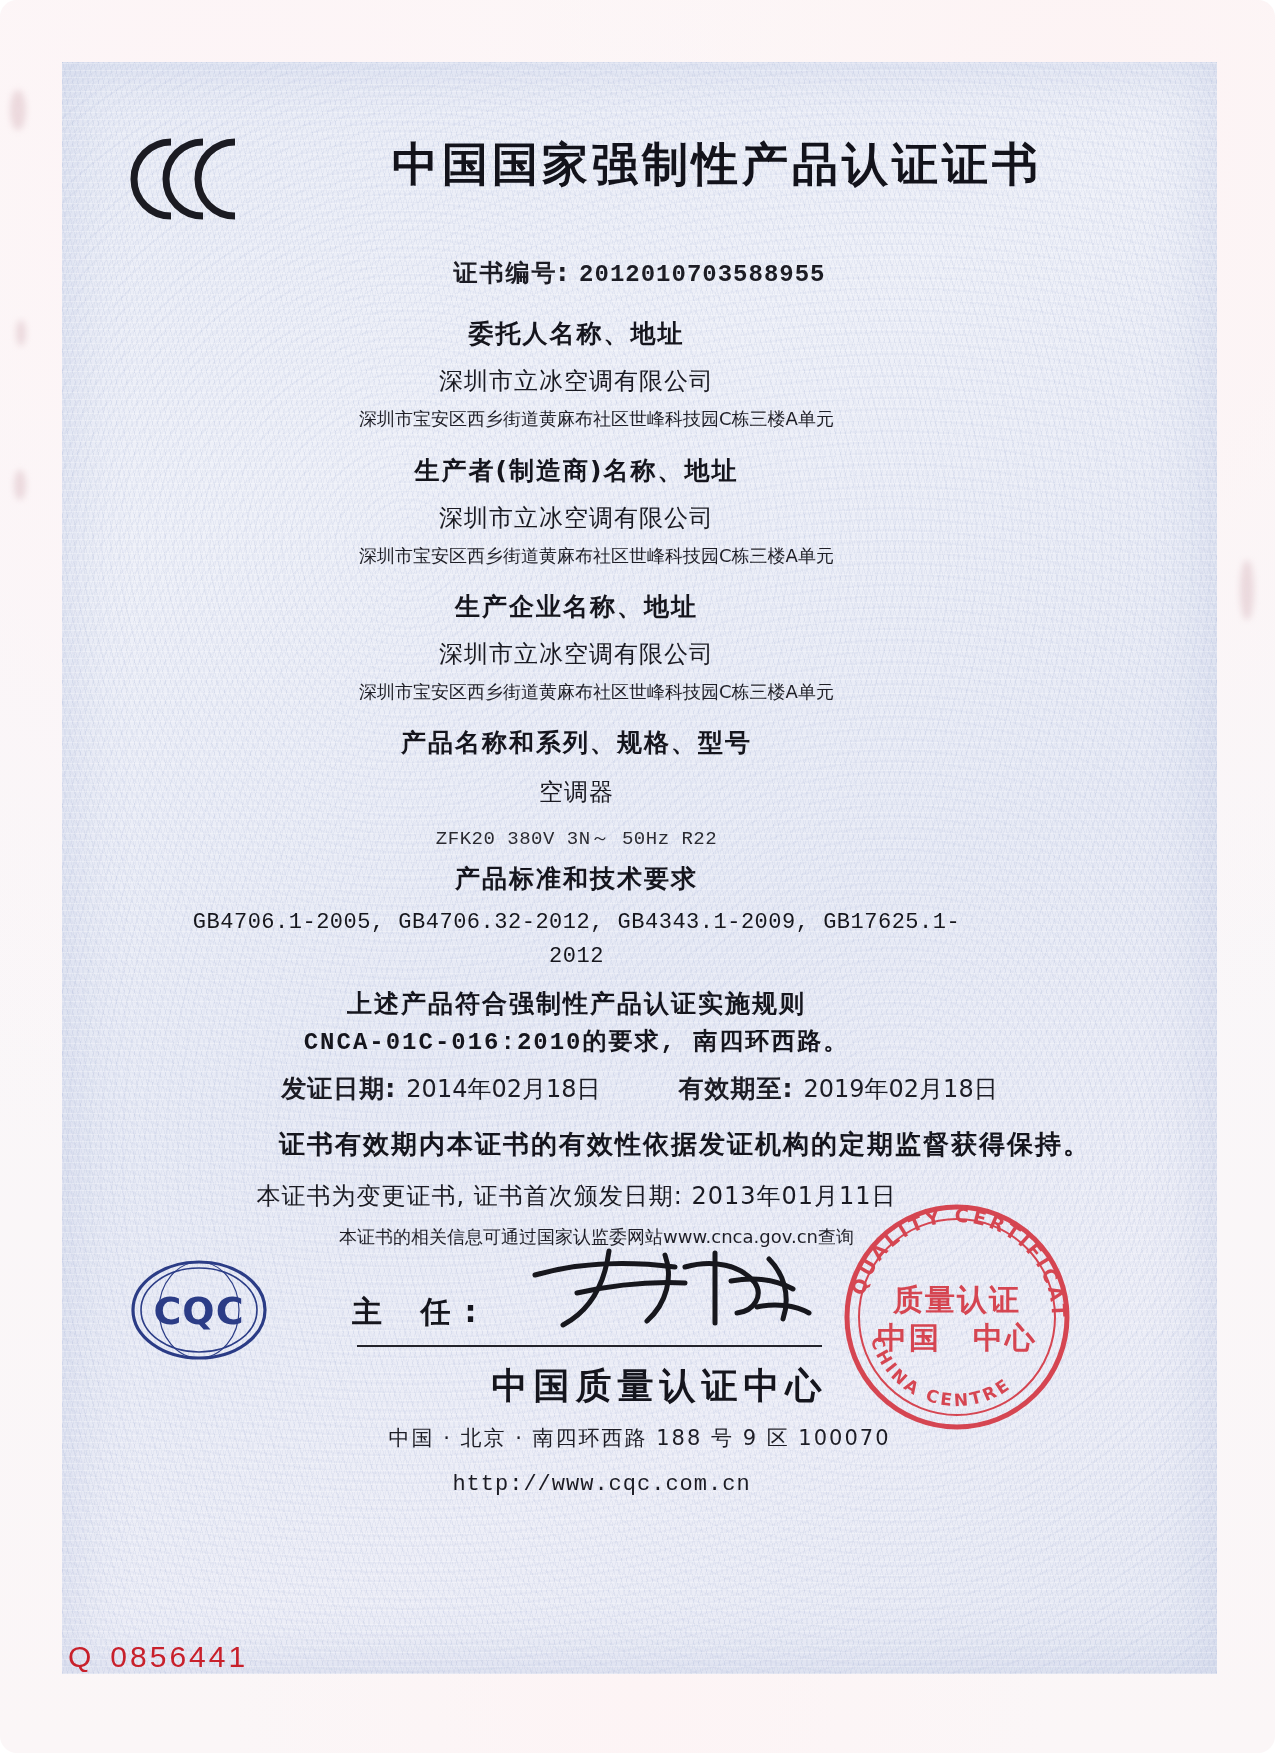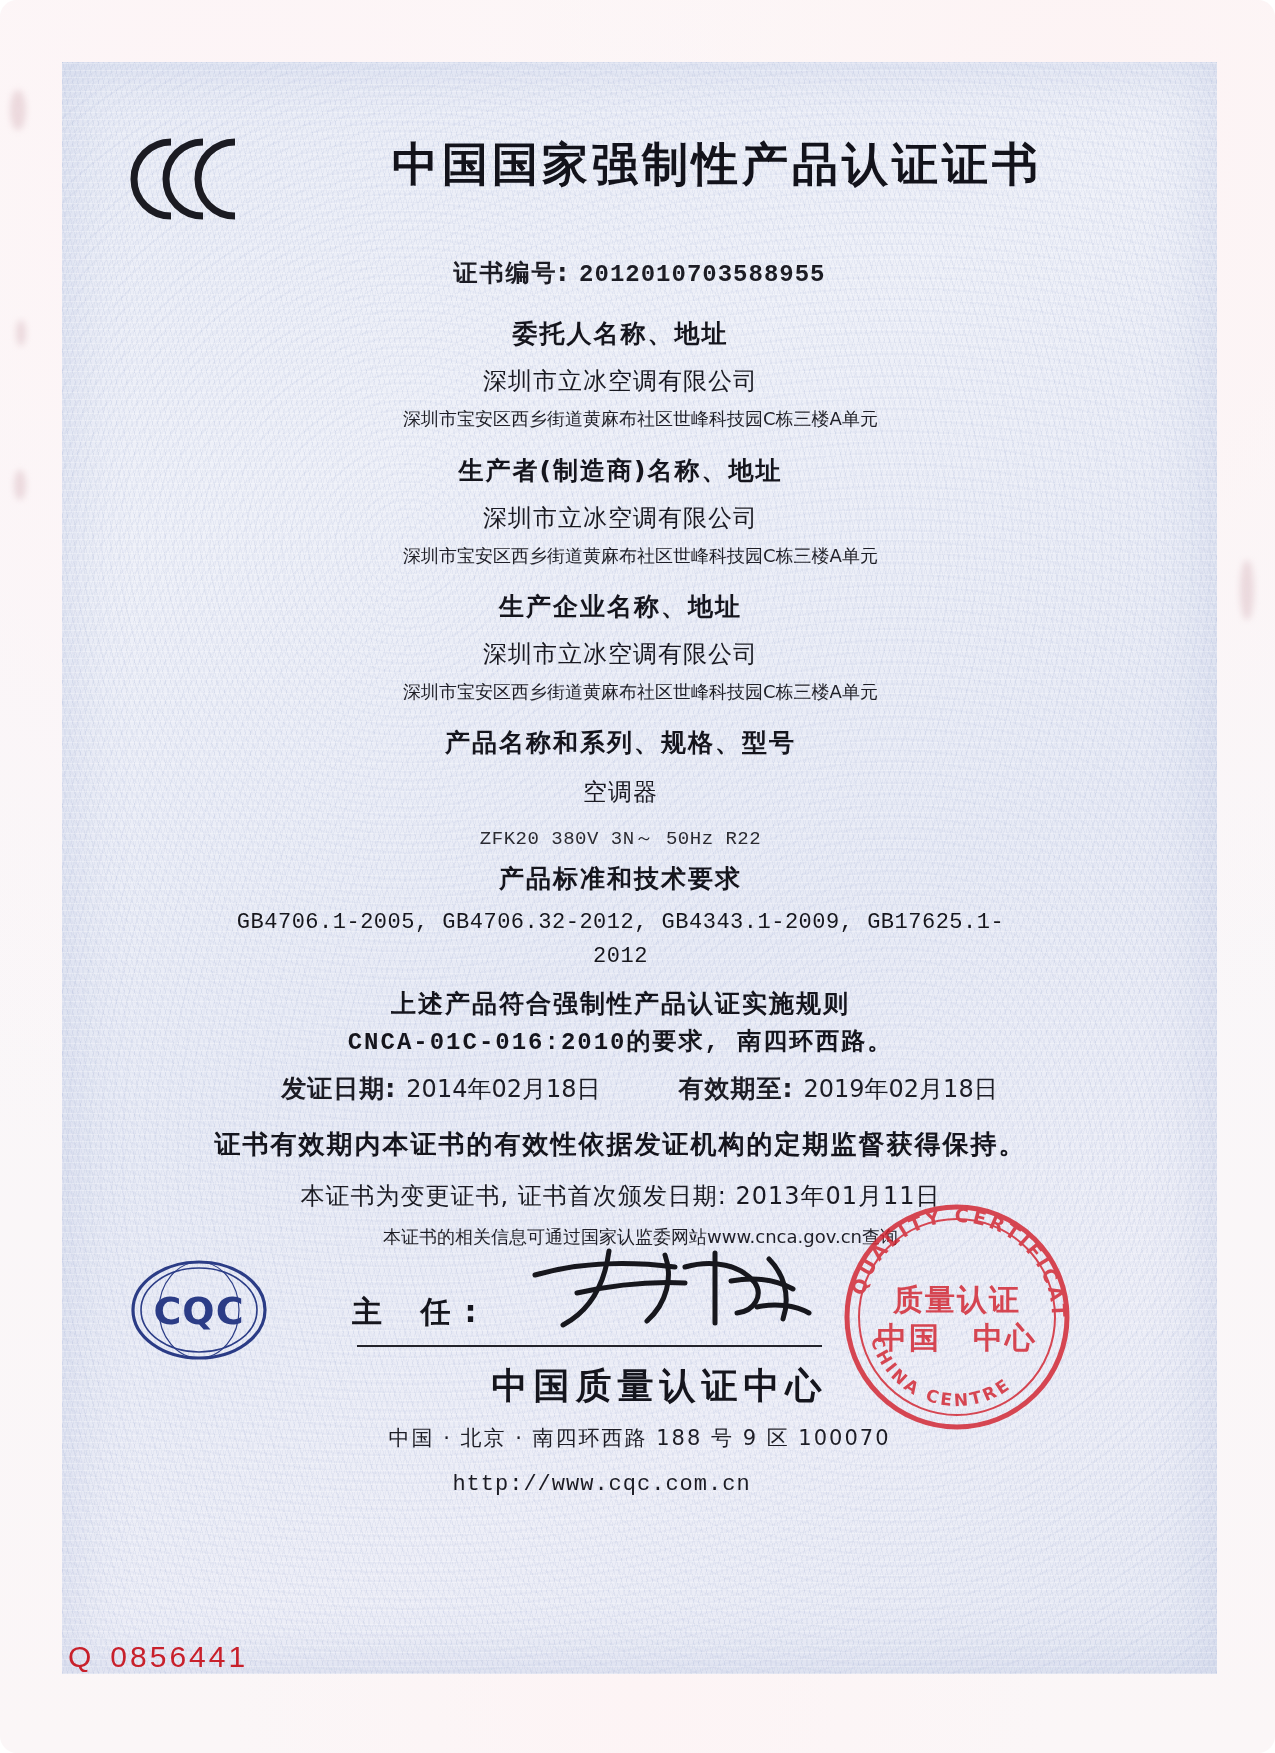--- a/index.html
+++ b/index.html
@@ -88,21 +88,20 @@
     font-size: 46px;
     letter-spacing: 4px;
     color: #13131b;
   }
 
   .center {
     position: absolute;
     left: 0;
     width: 1029px;
     text-align: center;
-    padding-left: 44px;
   }
 
   .lbl {
     font-family: "DejaVu Sans", sans-serif;
     font-weight: bold;
     font-size: 25px;
     letter-spacing: 2px;
     color: #15151d;
   }
   .val-big {
@@ -332,21 +331,21 @@
 
     <div class="dates-row" style="top:1010px;">
       <div>
         <span class="k">发证日期:</span><span class="v">2014年02月18日</span>
       </div>
       <div>
         <span class="k">有效期至:</span><span class="v">2019年02月18日</span>
       </div>
     </div>
 
-    <div class="center lbl" style="top:1065px; font-size:26px;">证书有效期内本证书的有效性依据发证机构的定期监督获得保持。</div>
+    <div class="center lbl" style="top:1065px; font-size:26px;text-align:right;">证书有效期内本证书的有效性依据发证机构的定期监督获得保持。</div>
 
     <div class="center val-big" style="top:1118px;">本证书为变更证书, 证书首次颁发日期: 2013年01月11日</div>
     <div class="center val-sm" style="top:1163px;">本证书的相关信息可通过国家认监委网站www.cnca.gov.cn查询</div>
 
     <div class="cqc-logo">
       <svg width="170" height="120" viewBox="0 0 170 120">
         <g fill="none" stroke="#2b3c86" stroke-width="3.2">
           <ellipse cx="85" cy="60" rx="66" ry="48"></ellipse>
           <ellipse cx="85" cy="60" rx="58" ry="42" stroke-width="1.6"></ellipse>
           <path d="M19 60 A66 48 0 0 0 151 60" stroke-width="1.2"></path>

